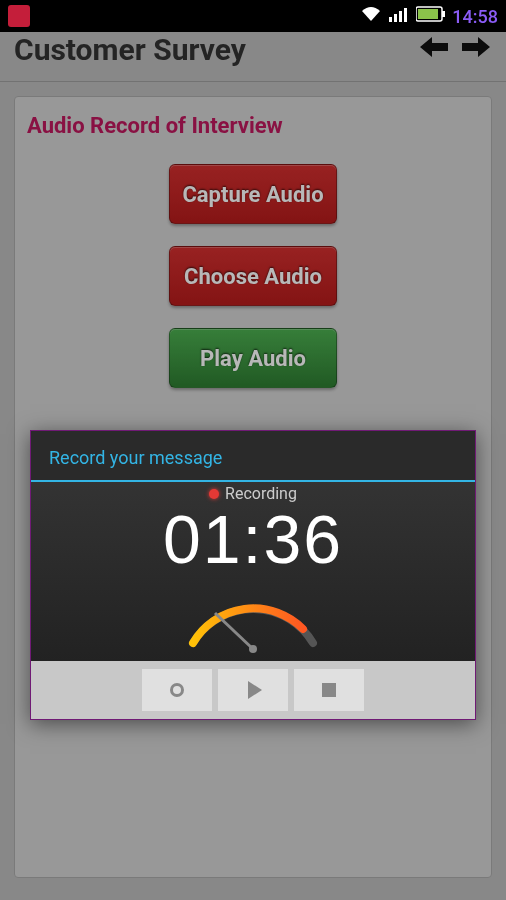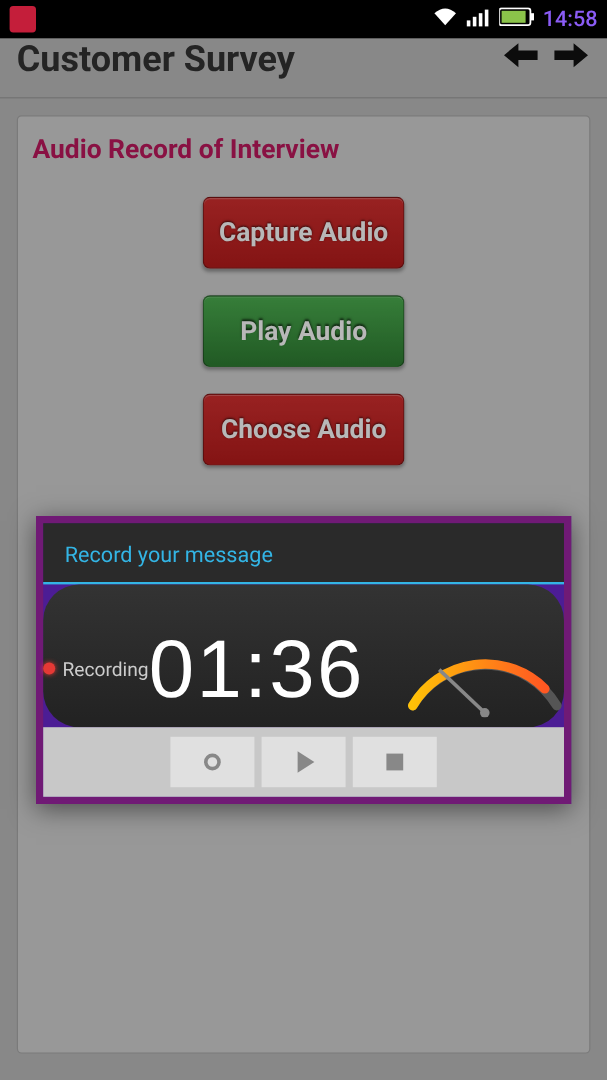--- a/index.html
+++ b/index.html
@@ -24,24 +24,24 @@
   .card-title { font-size: 22px; font-weight: bold; color: #be185d; margin-bottom: 26px; }
   .btn-stack { display: flex; flex-direction: column; align-items: center; gap: 22px; }
   .btn { width: 168px; height: 60px; border-radius: 6px; display: flex; align-items: center; justify-content: center; font-size: 22px; font-weight: bold; color: #fff; text-shadow: 0 -1px 2px rgba(0,0,0,0.7); border: 1px solid rgba(0,0,0,0.3); box-shadow: inset 0 1px 0 rgba(255,255,255,0.25), 0 2px 3px rgba(0,0,0,0.3); cursor: pointer; }
   .btn.red { background: linear-gradient(#d32f2f, #b71c1c); }
   .btn.green { background: linear-gradient(#4caf50, #2e7d32); }
 
   
   .dim { position: absolute; inset: 0; background: rgba(0,0,0,0.28); }
 
   
-  .dialog { position: absolute; left: 30px; right: 30px; top: 430px; background: #4c1d95; border: 6px solid #701a75; box-shadow: 0 4px 20px rgba(0,0,0,0.5); }
+  .dialog { position: absolute; left: 30px; right: 30px; top: 430px; background: #0f766e; border: 1px solid #701a75; box-shadow: 0 4px 20px rgba(0,0,0,0.5); }
   .dlg-header { background: #2a2a2a; padding: 16px 18px 12px; color: #33b5e5; font-size: 18px; }
   .dlg-divider { height: 2px; background: #33b5e5; }
-  .dlg-body { background: linear-gradient(#333, #222); padding: 31px 0 8px; display: flex; flex-direction: row; align-items: center; border-radius: 30px; }
+  .dlg-body { background: linear-gradient(#333, #222); padding: 2px 0 8px; display: flex; flex-direction: column; align-items: center; }
   .rec-row { display: flex; align-items: center; gap: 6px; color: #ccc; font-size: 16px; margin-bottom: 2px; }
   .rec-dot { width: 10px; height: 10px; background: #e53935; border-radius: 50%; box-shadow: 0 0 4px #e53935; }
   .timer { font-size: 68px; font-weight: 300; color: #fff; line-height: 1; letter-spacing: 2px; font-family: Arial, sans-serif; }
   .meter { height: 80px; width: 100%; display: flex; align-items: flex-end; justify-content: center; position: relative; }
   .controls { background: #c8c8c8; display: flex; justify-content: center; gap: 6px; padding: 8px; }
   .ctrl { width: 70px; height: 42px; background: #e0e0e0; display: flex; align-items: center; justify-content: center; cursor: pointer; border: 0; }
   .ctrl .sym-rec { width: 14px; height: 14px; border: 3px solid #888; border-radius: 50%; }
   .ctrl .sym-play { width: 0; height: 0; border-left: 14px solid #888; border-top: 9px solid transparent; border-bottom: 9px solid transparent; margin-left: 3px;}
   .ctrl .sym-stop { width: 14px; height: 14px; background: #888; }
 
@@ -92,22 +92,22 @@
         <svg width="34" height="26" viewBox="0 0 34 26">
             <path d="M20 3 L32 13 L20 23 L20 17 L4 17 L4 9 L20 9 Z" fill="#111"></path>
           </svg>
       </span>
     </div>
   </div>
   <div class="card">
     <div class="card-title">Audio Record of Interview</div>
     <div class="btn-stack">
       <div class="btn red">Capture Audio</div>
+      <div class="btn red">Choose Audio</div>
       <div class="btn green">Play Audio</div>
-      <div class="btn red">Choose Audio</div>
     </div>
   </div>
   <div class="dim"></div>
 </div>
 
 <div class="dialog">
   <div class="dlg-header">Record your message</div>
   <div class="dlg-divider"></div>
   <div class="dlg-body">
     <div class="rec-row">

